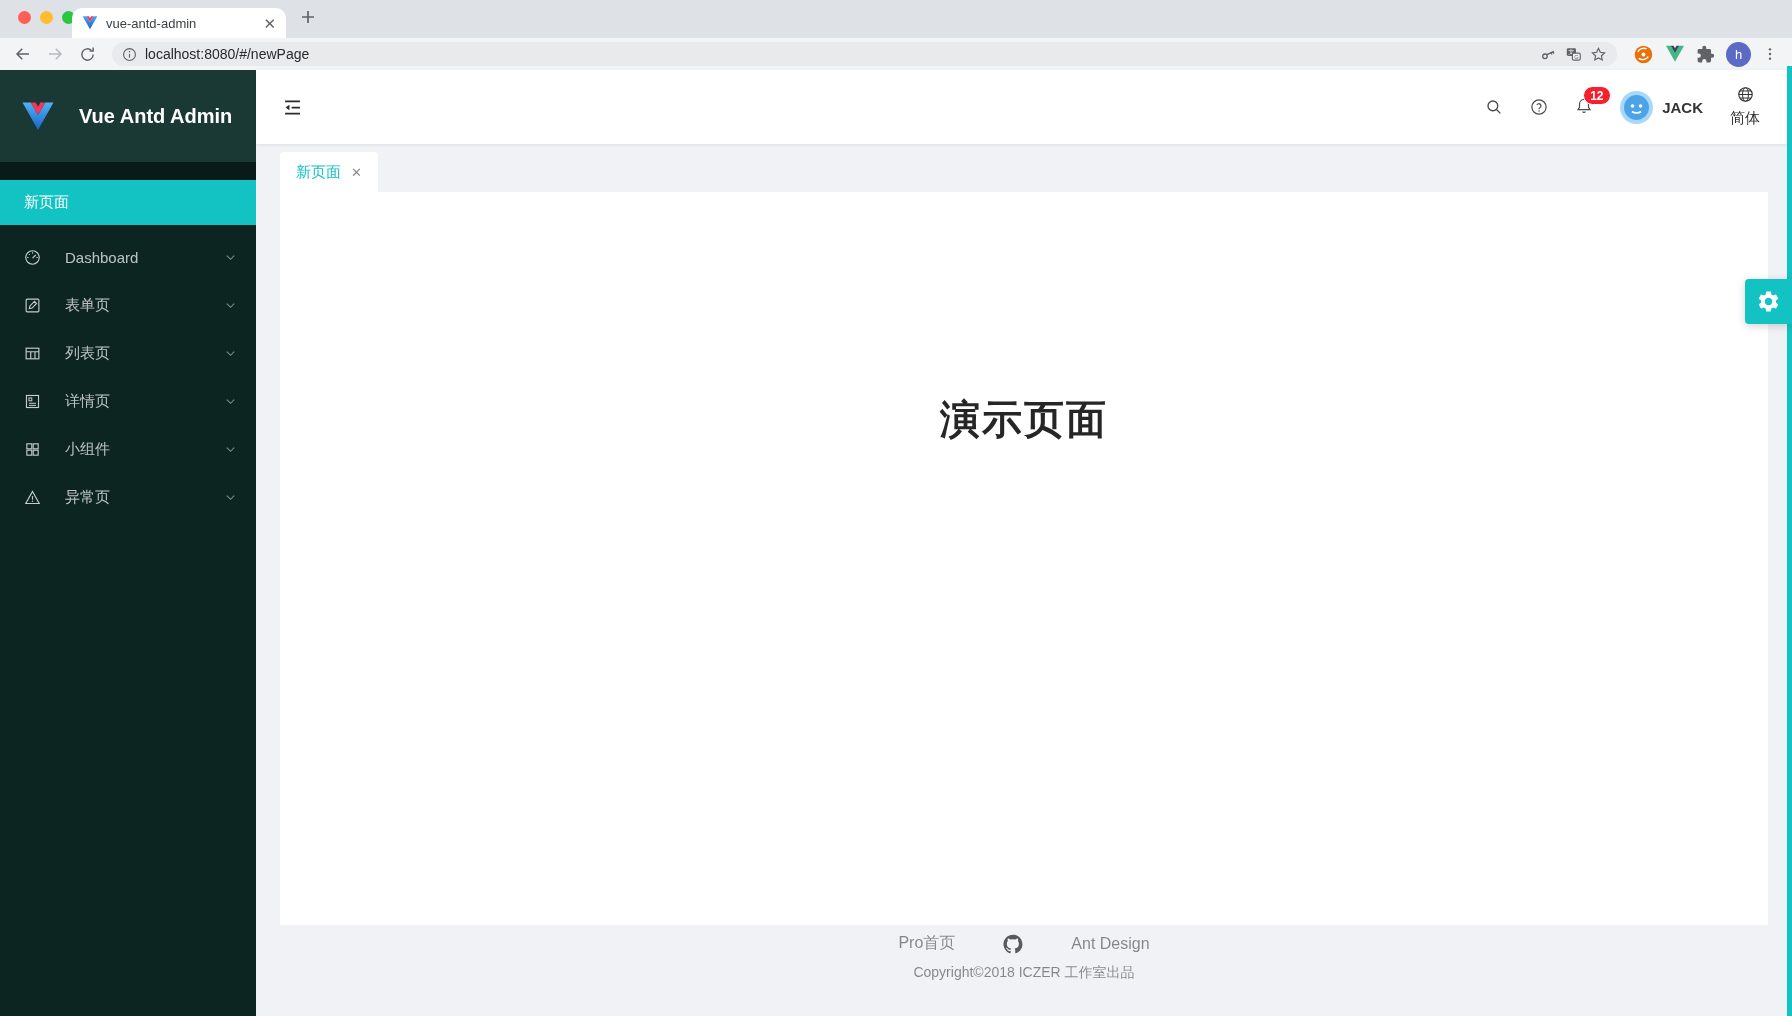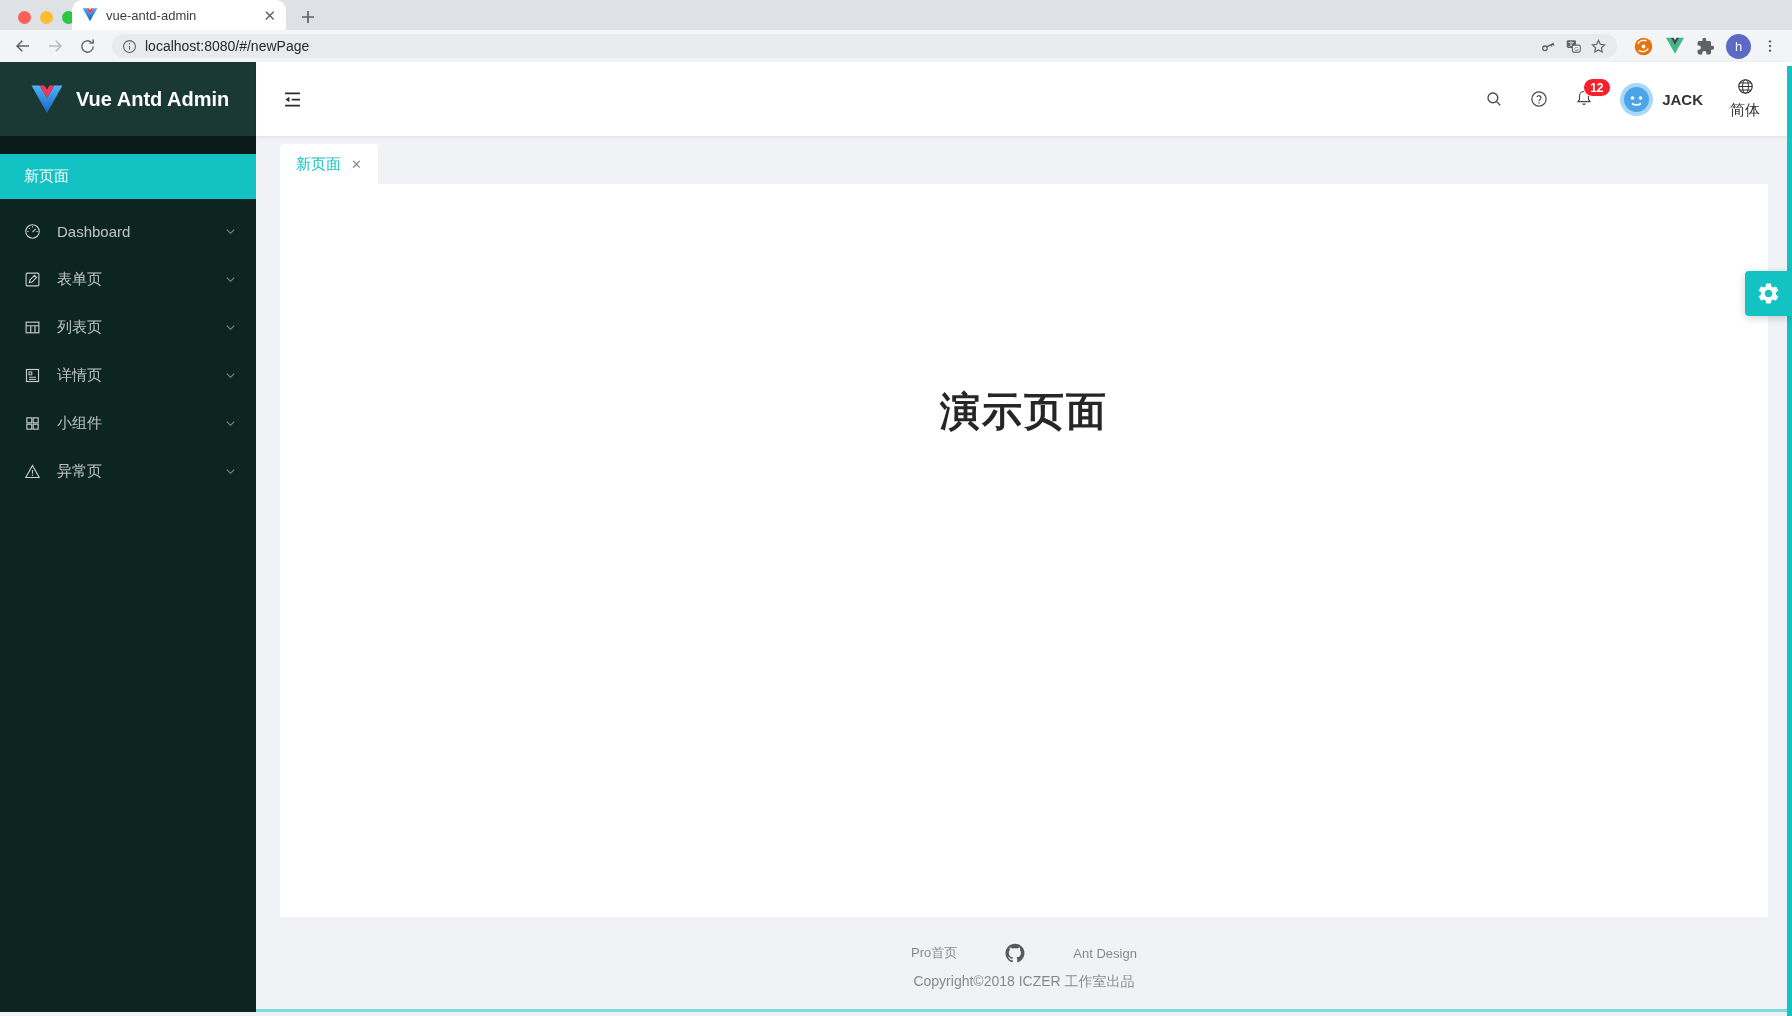--- a/index.html
+++ b/index.html
@@ -1,20 +1,20 @@
 <!DOCTYPE html>
 <html><head>
 <meta charset="utf-8">
 <style>
   * { box-sizing: border-box; margin: 0; padding: 0; }
   html,body { width:1792px; height:1016px; overflow:hidden;
     font-family:"Liberation Sans", sans-serif; background:#f0f2f5; }
 
   
-  .tabstrip { height:30px; background:#dee1e6; position:relative; }
+  .tabstrip { height:38px; background:#dee1e6; position:relative; }
   .traffic { position:absolute; left:18px; top:11px; display:flex; gap:9px; }
   .tl { width:13px; height:13px; border-radius:50%; }
   .tl.red{background:#ff5f57}.tl.yellow{background:#febc2e}.tl.green{background:#28c840}
   .browser-tab { position:absolute; left:72px; bottom:0; width:214px; height:30px;
     background:#fff; border-radius:10px 10px 0 0; display:flex; align-items:center;
     padding:0 10px; gap:8px; }
   .browser-tab .title { flex:1; font-size:13px; color:#3c4043; white-space:nowrap;
     overflow:hidden; }
   .tab-x { color:#5f6368; font-size:15px; line-height:1; cursor:pointer; }
   .newtab { position:absolute; left:300px; top:9px; color:#5f6368; cursor:pointer; }
@@ -28,27 +28,27 @@
   .omnibox .url { flex:1; font-size:14px; color:#27292c; }
   .ext-cluster { display:flex; align-items:center; gap:11px; padding:0 4px; }
   .chrome-avatar { width:25px; height:25px; border-radius:50%; background:#5b6ac4;
     color:#fff; font-size:13px; display:flex; align-items:center;
     justify-content:center; cursor:pointer; }
 
   
   .app { display:flex; height:950px; position:relative; background:#f0f2f5; }
 
   .sidebar { width:256px; flex-shrink:0; background:#0d2521; }
-  .side-logo { height:74px; background:#1a3834; display:flex; align-items:center;
-    gap:12px; padding-left:30px; cursor:pointer; }
+  .side-logo { height:92px; background:#1a3834; display:flex; align-items:center;
+    gap:24px; padding-left:21px; cursor:pointer; }
   .side-logo .lt { font-size:20px; font-weight:bold; color:#fff; white-space:nowrap; }
   .side-gap { height:18px; background:#081b18; }
   .menu-sel { height:45px; background:#13c2c2; color:#fff; display:flex;
     align-items:center; padding-left:24px; font-size:15px; cursor:pointer; }
-  .menu-item { height:48px; display:flex; align-items:center; gap:16px;
+  .menu-item { height:48px; display:flex; align-items:center; gap:24px;
     padding:16px 20px 0 24px; font-size:15px; color:rgba(255,255,255,.72);
     cursor:pointer; }
   .menu-item .lbl { flex:1; }
   .menu-item svg.mi { width:17px; height:17px; }
   .chev { opacity:.6; }
 
   .main { flex:1; display:flex; flex-direction:column; position:relative; }
   .app-header { height:74px; background:#fff; display:flex; align-items:center;
     padding:0 32px 0 26px; box-shadow:0 1px 4px rgba(0,21,41,.08);
     position:relative; z-index:2; }
@@ -68,22 +68,22 @@
     background:#fff; border-radius:4px 4px 0 0; padding:0 16px; font-size:15px;
     color:#13c2c2; cursor:pointer; }
   .page-tab .x { color:#8c8c8c; font-size:13px; }
 
   .content-card { margin:0 24px; background:#fff; height:733px; display:flex;
     justify-content:center; }
   .demo-title { margin-top:200px; font-size:40px; font-weight:bold; color:#262626;
     letter-spacing:2px; height:56px; }
 
   .footer { text-align:center; color:rgba(0,0,0,.45); }
-  .footer-links { margin-top:26px; display:flex; justify-content:center; gap:48px;
-    align-items:center; font-size:13px; }
+  .footer-links { margin-top:8px; display:flex; justify-content:center; gap:48px;
+    align-items:center; font-size:16px; }
   .footer-links .flink { cursor:pointer; }
   .footer-copy { margin-top:10px; font-size:14px; }
 
   .gear-btn { position:absolute; right:0; top:209px; width:47px; height:45px;
     background:#13c2c2; border-radius:4px 0 0 4px; display:flex;
     align-items:center; justify-content:center; cursor:pointer; z-index:5;
     box-shadow:0 2px 8px rgba(0,0,0,.18); }
   .v-scroll { position:absolute; right:0; top:0; bottom:0; width:5px;
     background:#13c2c2; z-index:4; cursor:pointer; }
   .h-scroll { position:absolute; left:256px; right:5px; bottom:0; height:3px;

